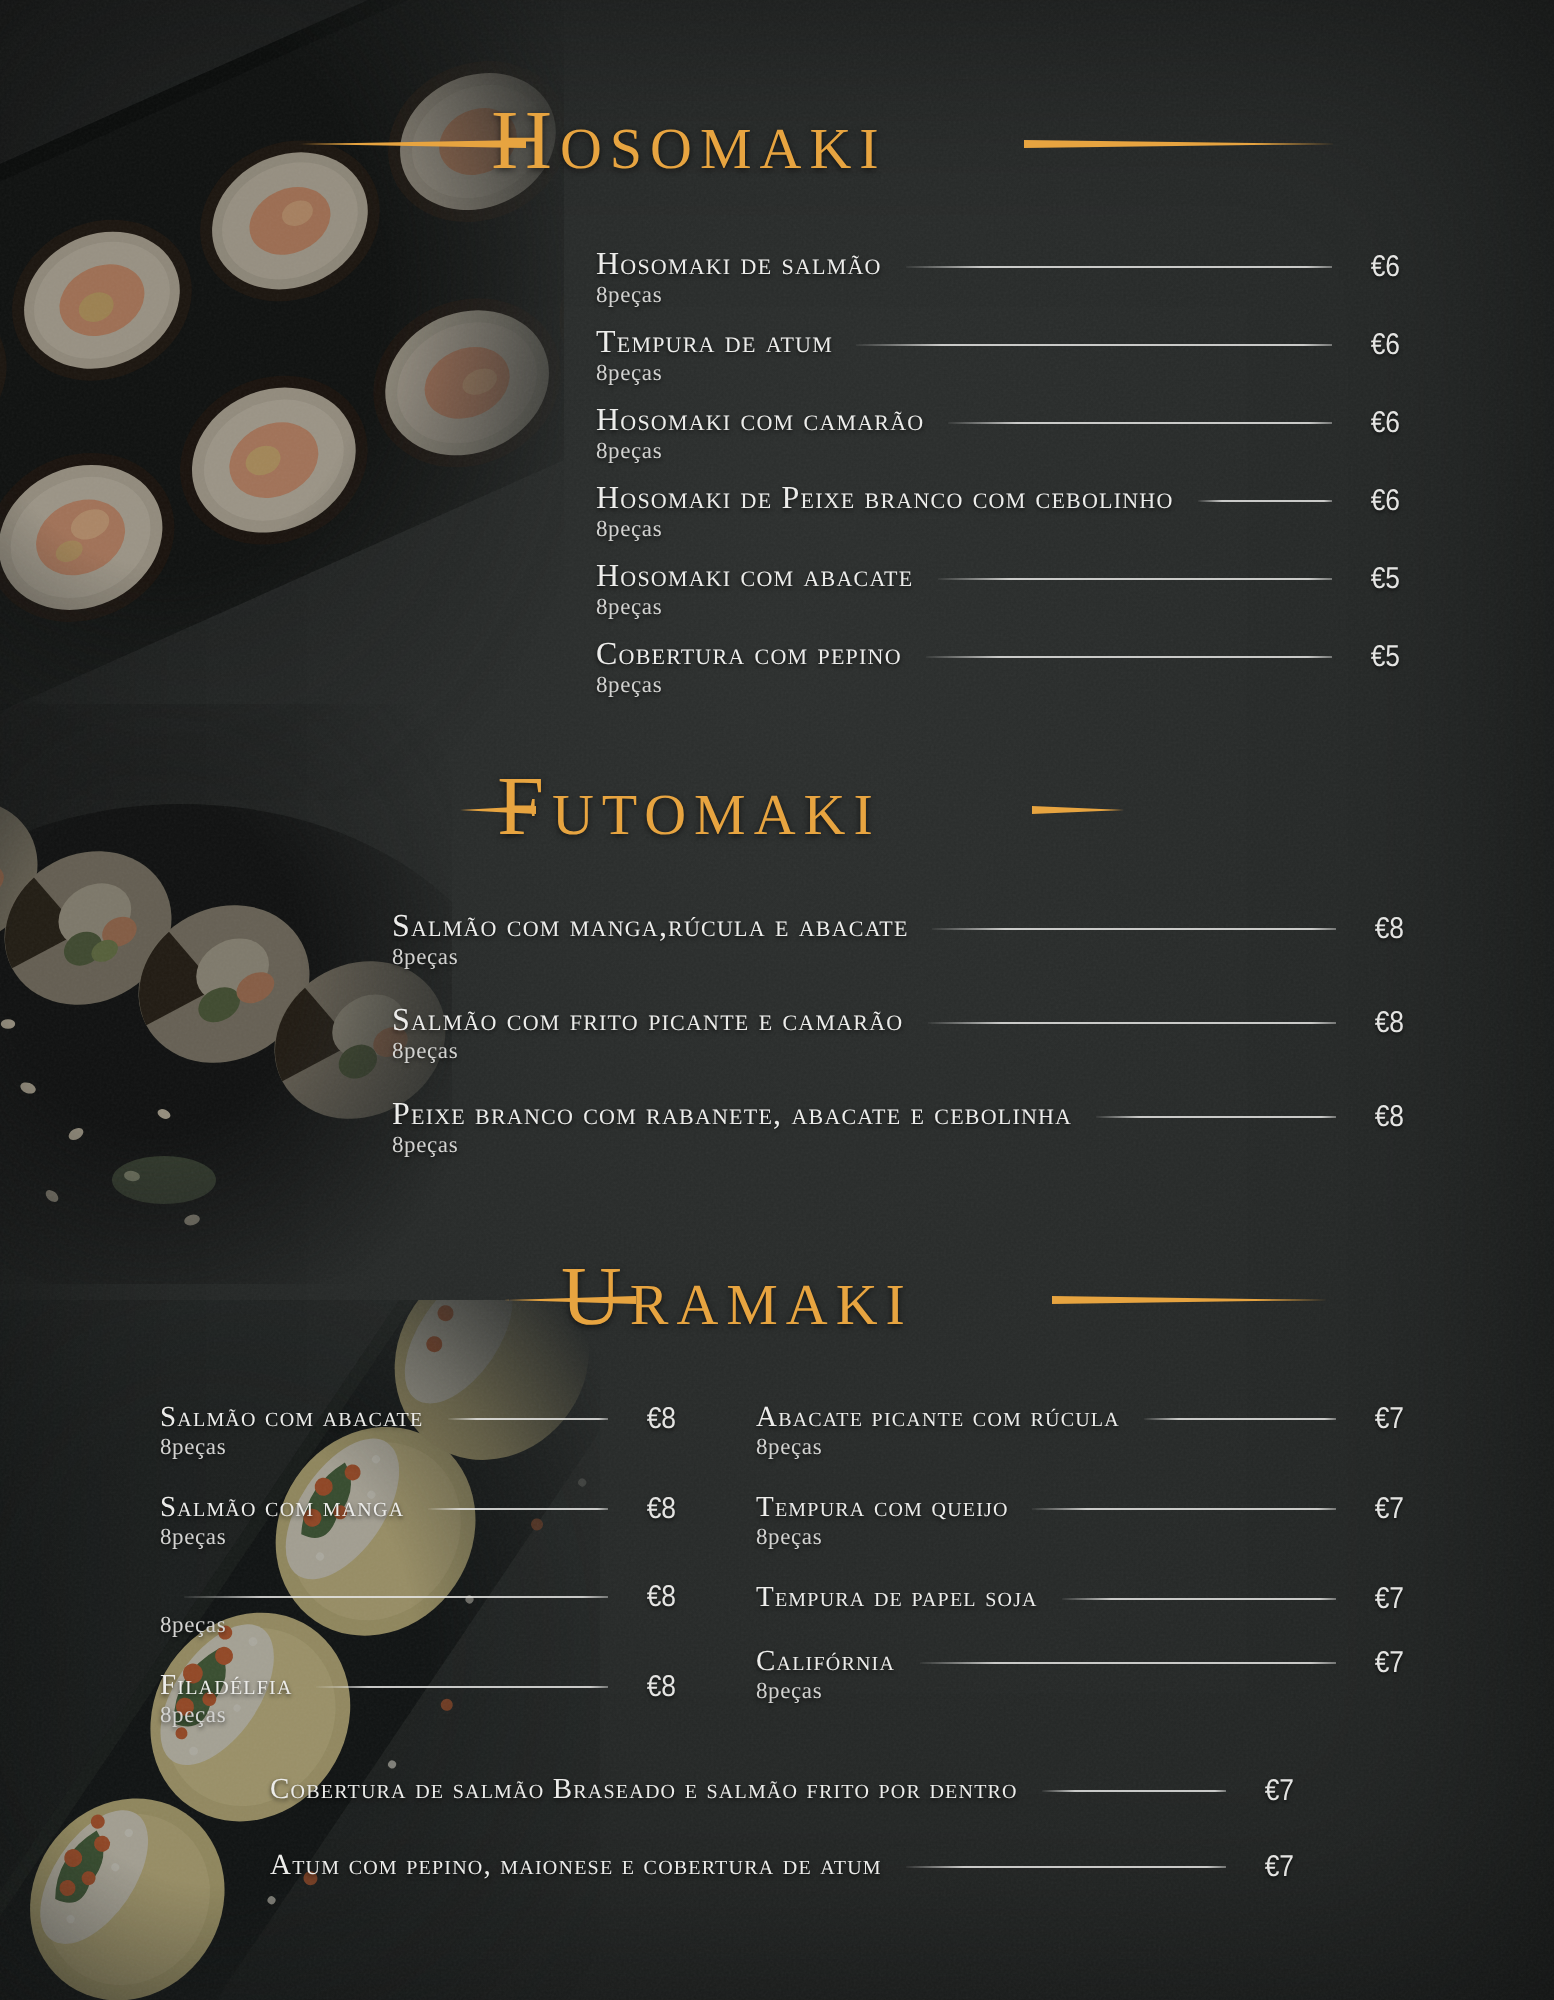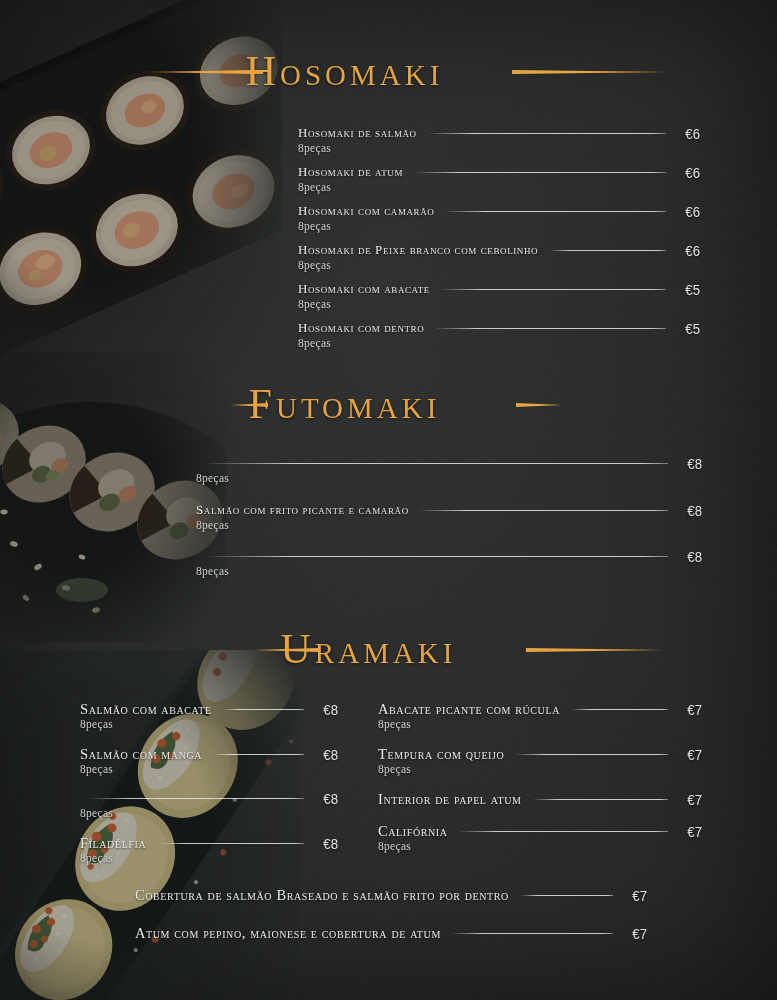--- a/index.html
+++ b/index.html
@@ -50,21 +50,21 @@
   #uramaki-left{left:80px;top:700px;width:258px;}
   #uramaki-right{left:378px;top:700px;width:324px;}
   #uramaki-wide{left:135px;top:886px;width:512px;}
 
   .item{margin-bottom:8px;}
   #futomaki-items .item{margin-bottom:16px;}
   #uramaki-left .item,#uramaki-right .item{margin-bottom:14px;}
   #uramaki-wide .item{margin-bottom:20px;}
   .item-row{display:flex;align-items:center;}
   .item-name{
-    font-variant:small-caps;font-size:13px;line-height:18px;letter-spacing:.6px;
+    font-variant:small-caps;font-size:16px;line-height:18px;letter-spacing:.6px;
     color:#ECECEA;white-space:nowrap;text-shadow:0 1px 2px rgba(0,0,0,.65);
   }
   #uramaki-left .item-name,#uramaki-right .item-name,#uramaki-wide .item-name{font-size:14.5px;}
   .leader{
     flex:1 1 auto;min-width:12px;height:1px;margin:0 12px;
     background:linear-gradient(to right, rgba(230,230,228,.05), rgba(230,230,228,.85) 18%, rgba(230,230,228,.85) 94%, rgba(230,230,228,.4));
   }
   .item-price{
     font-family:"Liberation Sans", sans-serif;font-size:15px;color:#E4E4E2;
     min-width:22px;text-align:right;transform:scaleX(.88);transform-origin:right center;
@@ -299,21 +299,21 @@
     <div class="item">
       <div class="item-row">
         <span class="item-name">Hosomaki de salmão</span>
         <span class="leader"></span>
         <span class="item-price">€6</span>
       </div>
       <span class="item-detail">8peças</span>
     </div>
     <div class="item">
       <div class="item-row">
-        <span class="item-name">Hosomaki de atum</span>
+        <span class="item-name">Tempura de atum</span>
         <span class="leader"></span>
         <span class="item-price">€6</span>
       </div>
       <span class="item-detail">8peças</span>
     </div>
     <div class="item">
       <div class="item-row">
         <span class="item-name">Hosomaki com camarão</span>
         <span class="leader"></span>
         <span class="item-price">€6</span>
@@ -331,52 +331,54 @@
     <div class="item">
       <div class="item-row">
         <span class="item-name">Hosomaki com abacate</span>
         <span class="leader"></span>
         <span class="item-price">€5</span>
       </div>
       <span class="item-detail">8peças</span>
     </div>
     <div class="item">
       <div class="item-row">
-        <span class="item-name">Hosomaki com dentro</span>
+        <span class="item-name">Cobertura com pepino</span>
         <span class="leader"></span>
         <span class="item-price">€5</span>
       </div>
       <span class="item-detail">8peças</span>
     </div>
   </div>
 
   <header class="sec-title" id="t-futomaki">
     <span class="rule taper-left r-left"></span>
     <h2 class="title">Futomaki</h2>
     <span class="rule taper-right r-right"></span>
   </header>
 
   <div class="items" id="futomaki-items">
     <div class="item">
       <div class="item-row">
+        <span class="item-name">Salmão com manga,rúcula e abacate</span>
         <span class="leader"></span>
         <span class="item-price">€8</span>
       </div>
       <span class="item-detail">8peças</span>
     </div>
     <div class="item">
       <div class="item-row">
         <span class="item-name">Salmão com frito picante e camarão</span>
         <span class="leader"></span>
         <span class="item-price">€8</span>
       </div>
       <span class="item-detail">8peças</span>
     </div>
     <div class="item">
       <div class="item-row">
+        <span class="item-name">Peixe branco com rabanete, abacate e cebolinha</span>
         <span class="leader"></span>
         <span class="item-price">€8</span>
       </div>
       <span class="item-detail">8peças</span>
     </div>
   </div>
 
   <header class="sec-title" id="t-uramaki">
     <span class="rule taper-left r-left"></span>
     <h2 class="title">Uramaki</h2>
@@ -429,21 +431,21 @@
     <div class="item">
       <div class="item-row">
         <span class="item-name">Tempura com queijo</span>
         <span class="leader"></span>
         <span class="item-price">€7</span>
       </div>
       <span class="item-detail">8peças</span>
     </div>
     <div class="item">
       <div class="item-row">
-        <span class="item-name">Interior de papel atum</span>
+        <span class="item-name">Tempura de papel soja</span>
         <span class="leader"></span>
         <span class="item-price">€7</span>
       </div>
     </div>
     <div class="item">
       <div class="item-row">
         <span class="item-name">Califórnia</span>
         <span class="leader"></span>
         <span class="item-price">€7</span>
       </div>

